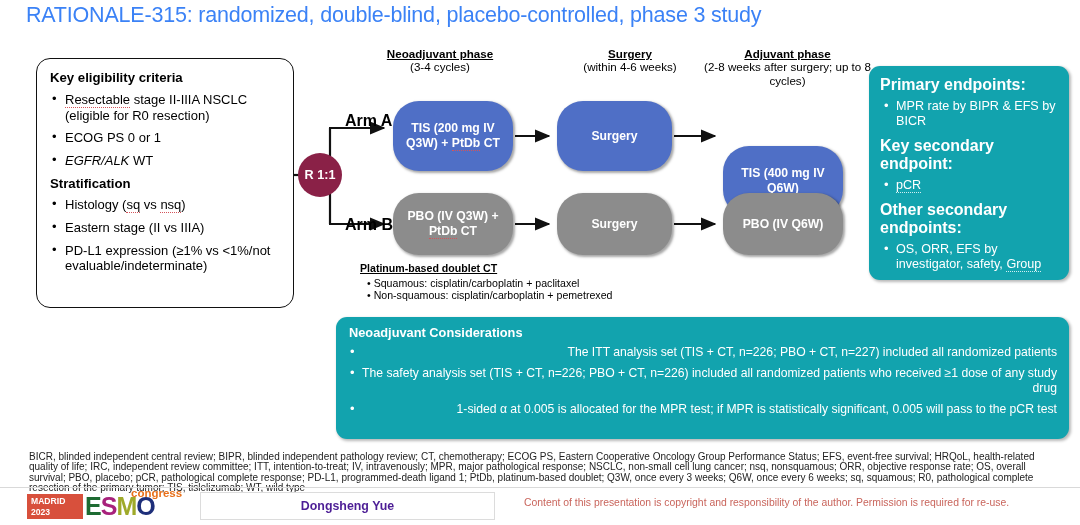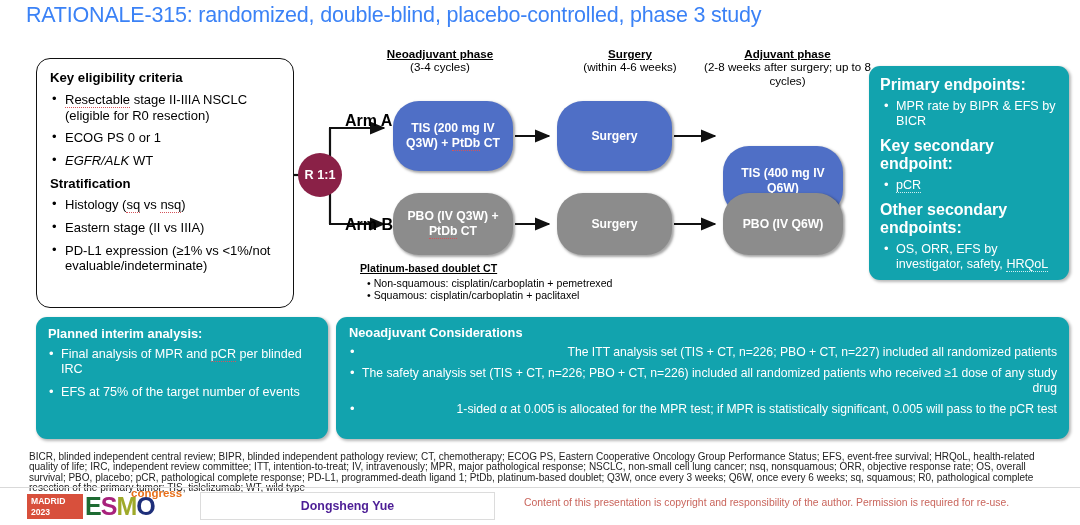--- a/index.html
+++ b/index.html
@@ -400,46 +400,39 @@
   <div class="node blue" id="node-a3">TIS (400 mg IV Q6W)</div>
 
   <div class="node grey" id="node-b1">
     <span>PBO (IV Q3W) + <span class="u-red">PtDb</span> CT</span>
   </div>
   <div class="node grey" id="node-b2">Surgery</div>
   <div class="node grey" id="node-b3">PBO (IV Q6W)</div>
 
   <div class="ptdb">
     <div class="ptdb-title">Platinum-based doublet CT</div>
+    <div class="ptdb-item">Squamous: cisplatin/carboplatin + paclitaxel</div>
     <div class="ptdb-item">Non-squamous: cisplatin/carboplatin + pemetrexed</div>
-    <div class="ptdb-item">Squamous: cisplatin/carboplatin + paclitaxel</div>
   </div>
 
   <div class="teal" id="endpoints-panel">
     <div class="ep-head">Primary endpoints:</div>
     <ul class="plain">
       <li>MPR rate by BIPR &amp; EFS by BICR</li>
     </ul>
     <div class="ep-head">Key secondary endpoint:</div>
     <ul class="plain">
       <li><span class="u-red">pCR</span></li>
     </ul>
     <div class="ep-head">Other secondary endpoints:</div>
     <ul class="plain">
-      <li>OS, ORR, EFS by investigator, safety, <span class="u-red">HRQoL</span></li>
-    </ul>
-  </div>
-
-  <div class="teal" id="interim-panel">
-    <div class="ip-head">Planned interim analysis:</div>
-    <ul class="plain">
-      <li>Final analysis of MPR and <span class="u-red">pCR</span> per blinded IRC</li>
-      <li>EFS at 75% of the target number of events</li>
-    </ul>
-  </div>
+      <li>OS, ORR, EFS by investigator, safety, <span class="u-red">Group</span></li>
+    </ul>
+  </div>
+
 
   <div class="teal" id="stats-panel">
     <div class="sp-head">Neoadjuvant Considerations</div>
     <ul class="plain">
       <li>The ITT analysis set (TIS + CT, n=226; PBO + CT, n=227) included all randomized patients</li>
       <li>The safety analysis set (TIS + CT, n=226; PBO + CT, n=226) included all randomized patients who received ≥1 dose of any study drug</li>
       <li>1-sided α at 0.005 is allocated for the MPR test; if MPR is statistically significant, 0.005 will pass to the pCR test</li>
     </ul>
   </div>
 

